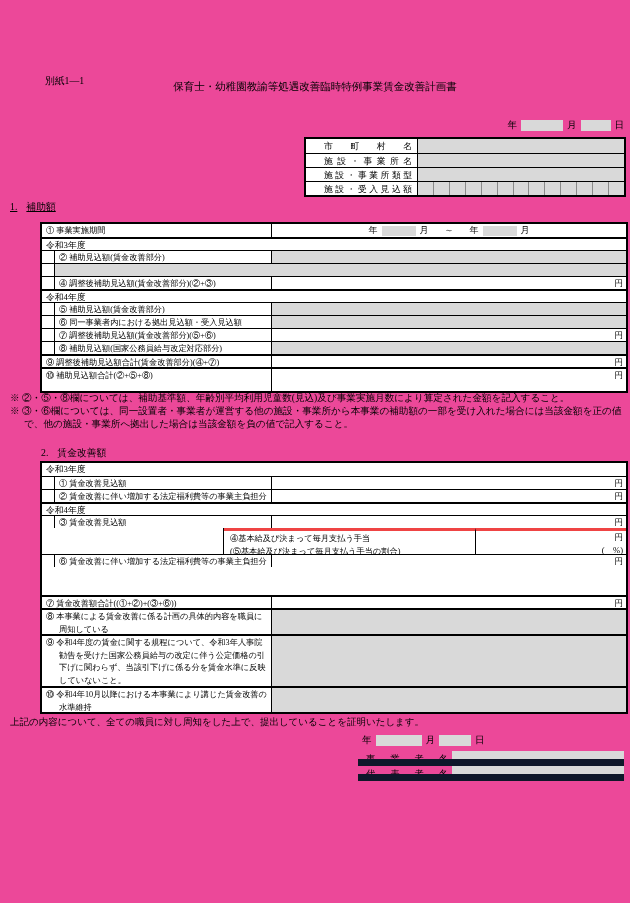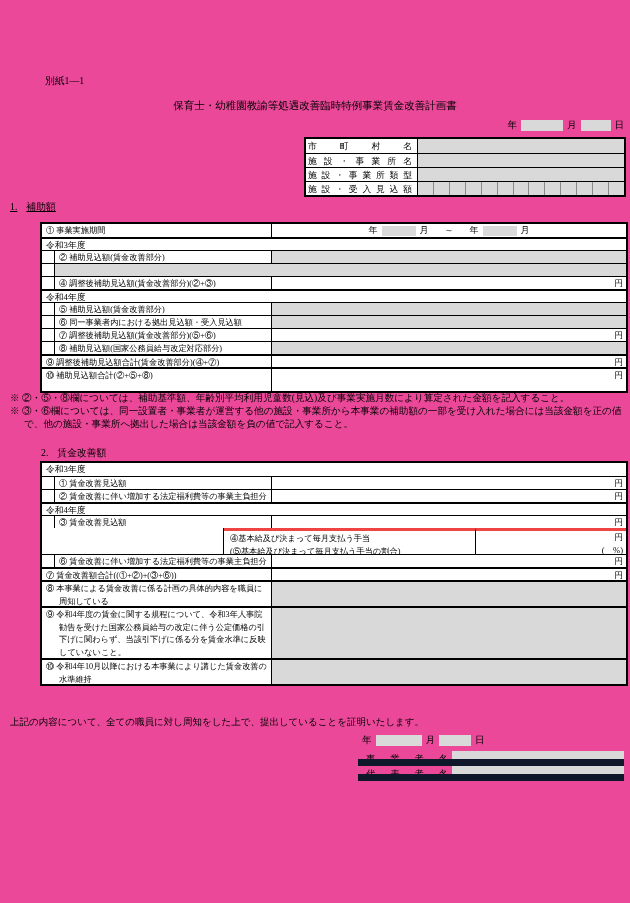--- a/index.html
+++ b/index.html
@@ -2,31 +2,31 @@
 <html><head>
 <meta charset="utf-8">
 <style>
   * { box-sizing: border-box; margin: 0; padding: 0; }
   html,body { background:#ffffff; }
   body { font-family: "Liberation Serif", "DejaVu Serif", serif; color:#000; }
   .page { position:relative; width:630px; height:903px; background:#ec4899; overflow:hidden; }
   .abs { position:absolute; }
 
   .doclabel { left:45px; top:75px; font-size:9.8px; }
-  .title { left:0; top:99px; width:630px; text-align:center; font-size:10.5px; }
+  .title { left:0; top:80px; width:630px; text-align:center; font-size:10.5px; }
 
   .topdate { right:6px; top:119px; display:flex; align-items:center; gap:4px; font-size:9.5px; }
   .dbox { display:inline-block; height:11px; background:#d9d9d9; }
   .w42 { width:42px; } .w30 { width:30px; } .w46 { width:46px; } .w32 { width:32px; }
 
   
   .htable { left:304px; top:137px; width:322px; border:2px solid #000; background:#fff; }
   .htrow { display:flex; height:14px; overflow:hidden; }
   .htrow + .htrow { border-top:1px solid #000; }
-  .htlabel { width:112px; border-right:1px solid #000; padding:1px 5px 0 2px; line-height:12px;
+  .htlabel { width:112px; border-right:1px solid #000; padding:1px 5px 0 18px; line-height:12px;
              font-size:8.8px; text-align:justify; text-align-last:justify; overflow:hidden; }
   .htvalue { flex:1; background:#d9d9d9; display:flex; }
   .numcell { flex:1; background:#d9d9d9; border-left:1px solid #8a8a8a; }
   .numcell:first-child { border-left:none; }
 
   .stitle { font-size:9.8px; }
   .stnum { margin-right:9px; }
   .s1title { left:10px; top:201px;text-decoration:underline; }
   .s2title { left:10px; top:447px;margin-left:31px; }
 
@@ -223,21 +223,21 @@
         <div class="vcell ct">
           <div class="vnline">円</div>
           <div class="vnline">(　%)</div>
         </div>
       </div>
       <div class="frow t-thin" style="height: 13px;">
         <div class="sp1"></div>
         <div class="lcell lc1 hang">⑥ 賃金改善に伴い増加する法定福利費等の事業主負担分</div>
         <div class="vcell unit"><span>円</span></div>
       </div>
-      <div class="frow t-thick" style="height: 13px;">
+      <div class="frow t-thick" style="height: 13px; margin-top: 28px;">
         <div class="lcell lc0 hang">⑦ 賃金改善額合計((①+②)+(③+⑥))</div>
         <div class="vcell unit"><span>円</span></div>
       </div>
       <div class="frow t-thick" style="height: 26px;">
         <div class="lcell lc0 hang ml">⑧ 本事業による賃金改善に係る計画の具体的内容を職員に周知している</div>
         <div class="vcell gray"></div>
       </div>
       <div class="frow t-thick" style="height: 52px;">
         <div class="lcell lc0 hang ml">⑨ 令和4年度の賃金に関する規程について、令和3年人事院勧告を受けた国家公務員給与の改定に伴う公定価格の引下げに関わらず、当該引下げに係る分を賃金水準に反映していないこと。</div>
         <div class="vcell gray"></div>

